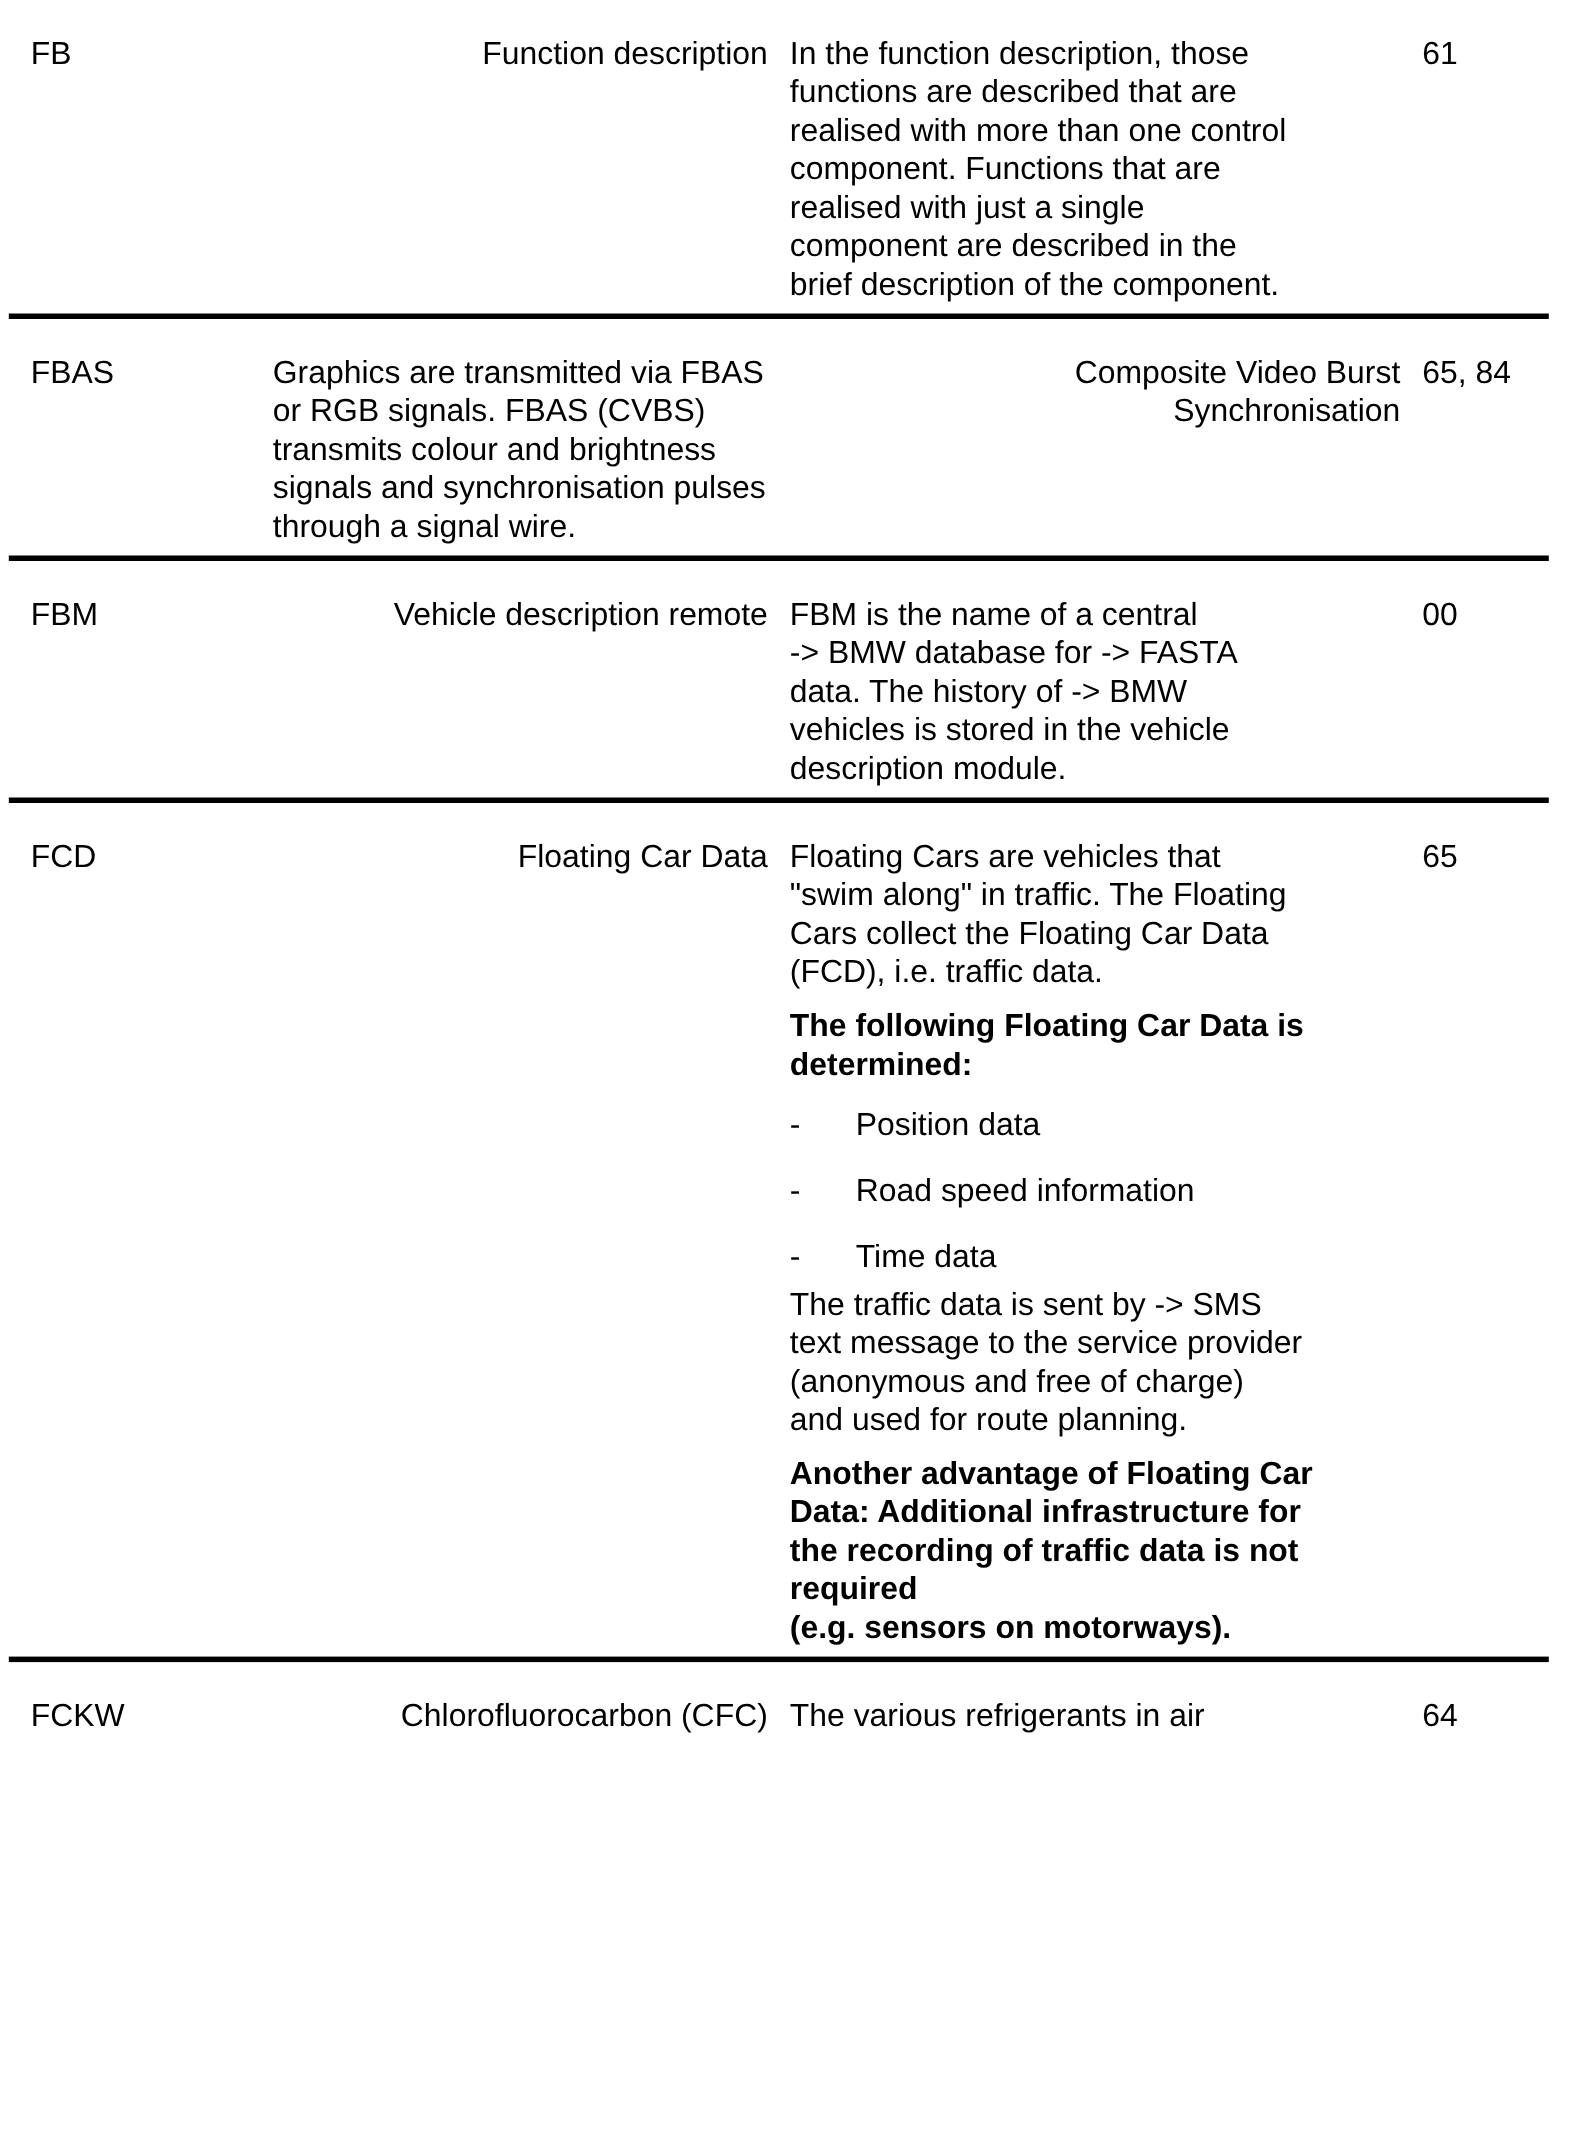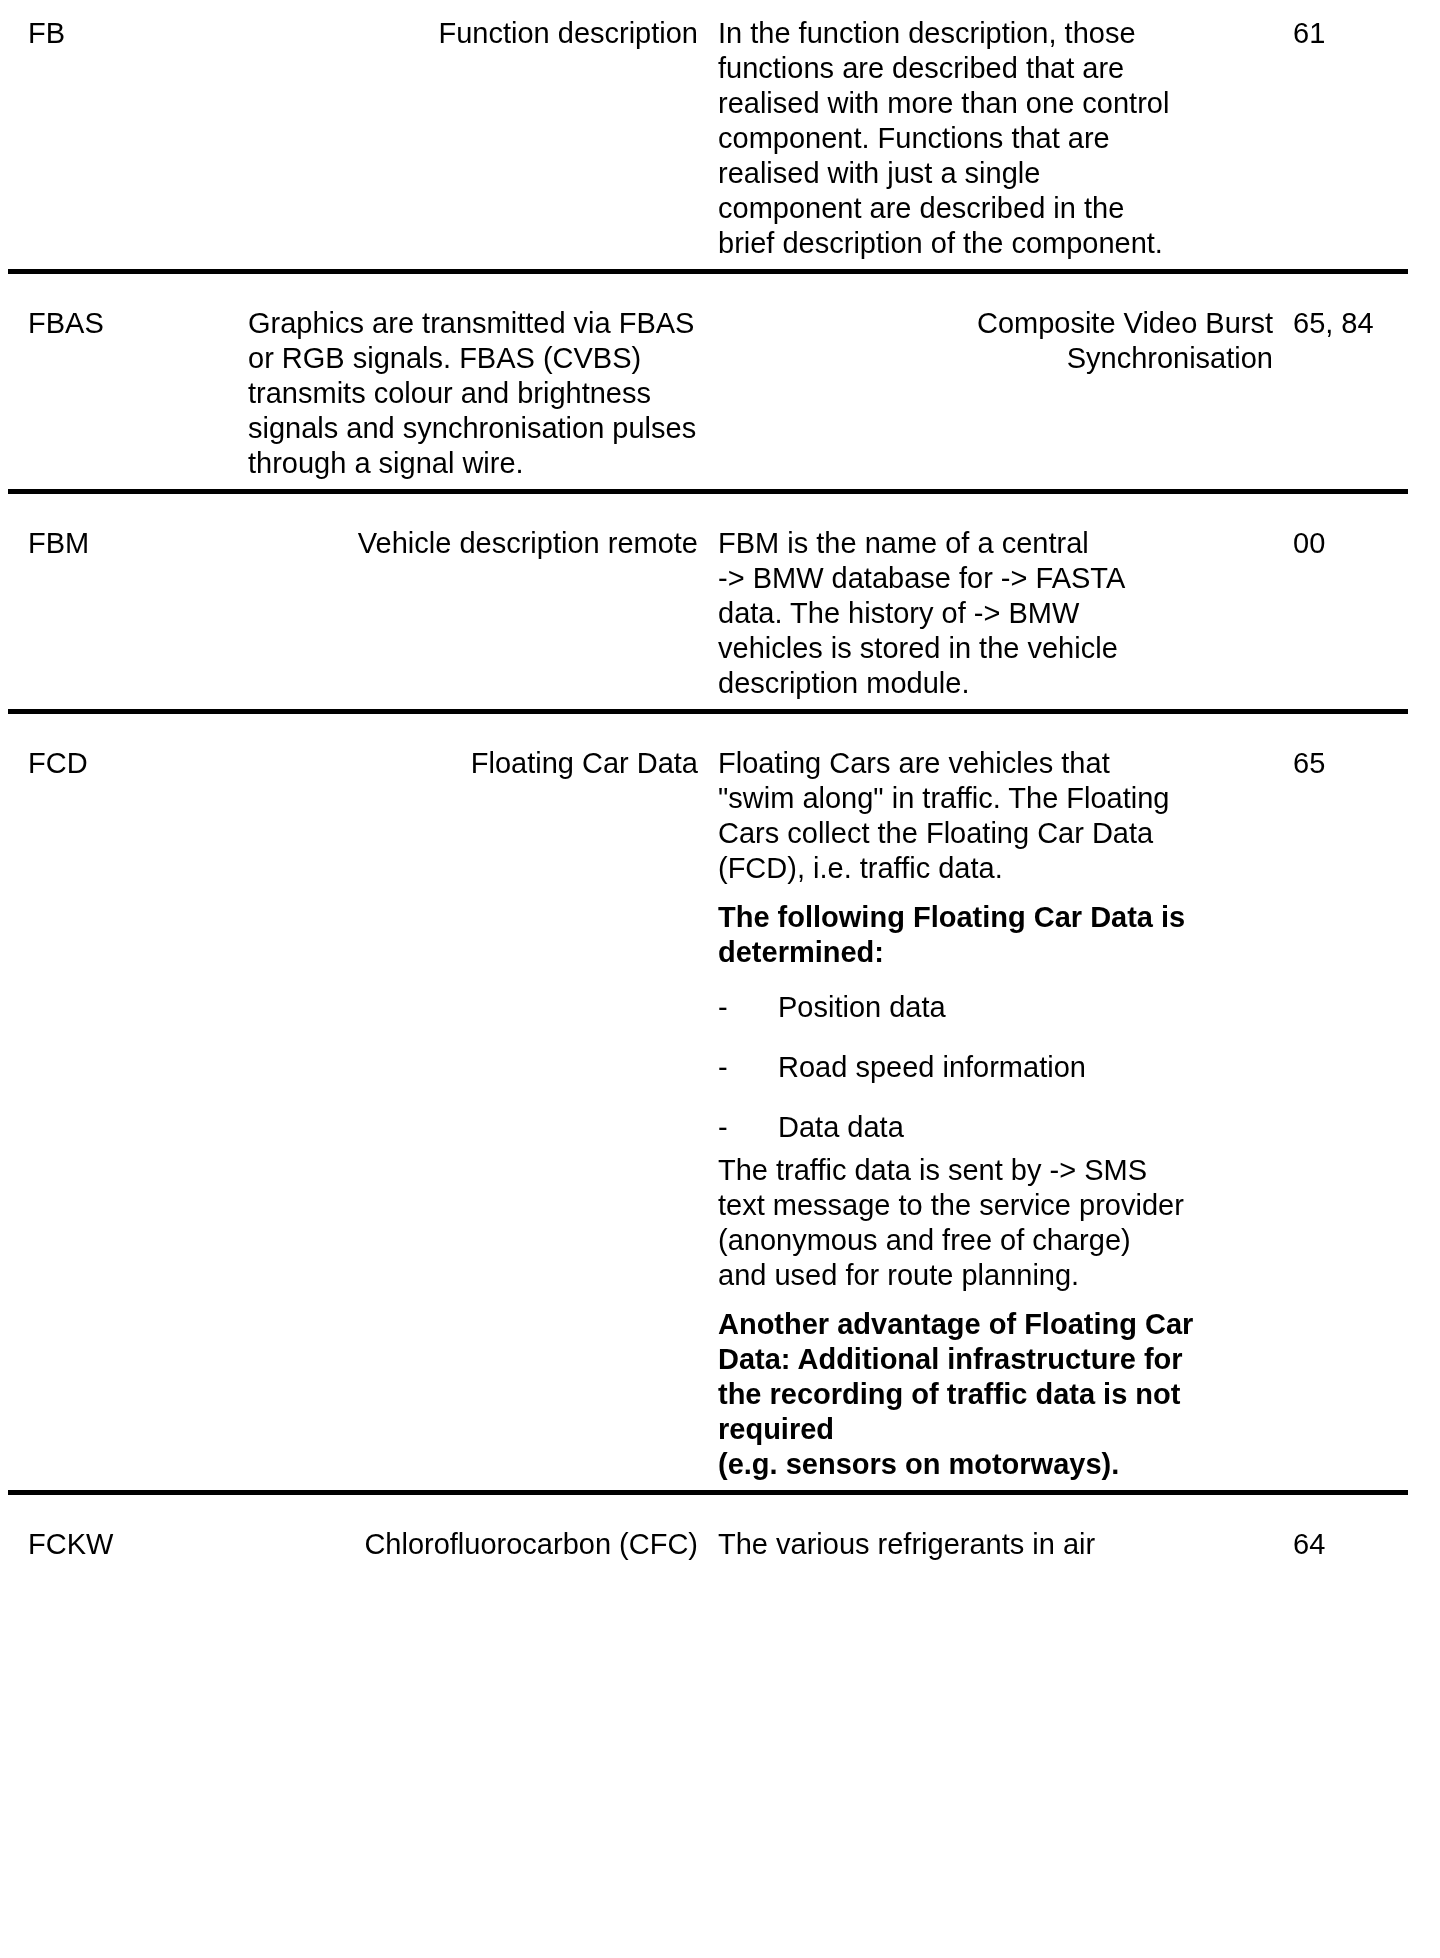--- a/index.html
+++ b/index.html
@@ -19,21 +19,21 @@
     left: 8px;
     top: 0;
     width: 1400px;
   }
   .row {
     display: flex;
     align-items: flex-start;
     border-bottom: 5px solid #000000;
     padding: 32px 0 8px 0;
   }
-  .row:first-child { padding-top: 16px; }
+  .row:first-child { }
   .row:last-child { border-bottom: none; }
   .col { flex: none; }
   .col-abbrev { width: 240px; padding-left: 20px; }
   .col-term   { width: 470px; white-space: pre-line; padding-right: 20px; text-align: right; }
   .col-desc   { width: 575px; }
   .col-page   { flex: 1 1 auto; }
   .para { white-space: pre-line; }
   .para + .para { margin-top: 14px; font-weight: bold; }
   .bullet { display: flex; margin-top: 20px; }
   .bullet + .bullet { margin-top: 25px; }
@@ -97,21 +97,21 @@
         <div class="bullet">
           <span class="dash">-</span>
           <span class="bullet-text">Position data</span>
         </div>
         <div class="bullet">
           <span class="dash">-</span>
           <span class="bullet-text">Road speed information</span>
         </div>
         <div class="bullet">
           <span class="dash">-</span>
-          <span class="bullet-text">Data data</span>
+          <span class="bullet-text">Time data</span>
         </div>
         <div class="para">The traffic data is sent by -&gt; SMS
 text message to the service provider
 (anonymous and free of charge)
 and used for route planning.</div>
         <div class="para">Another advantage of Floating Car
 Data: Additional infrastructure for
 the recording of traffic data is not
 required
 (e.g. sensors on motorways).</div>

